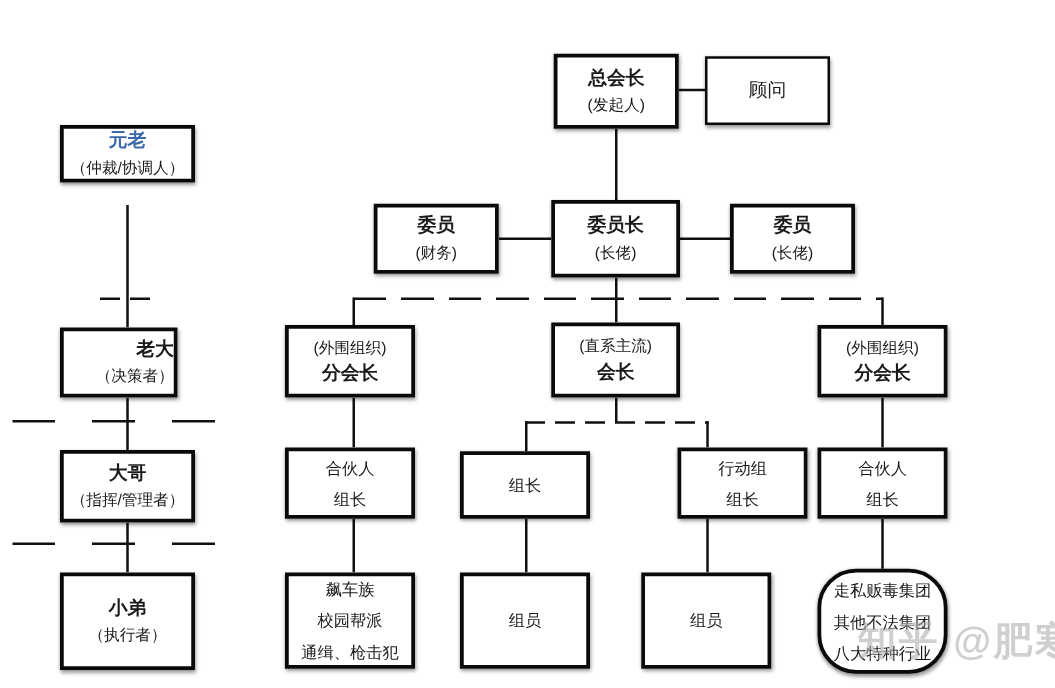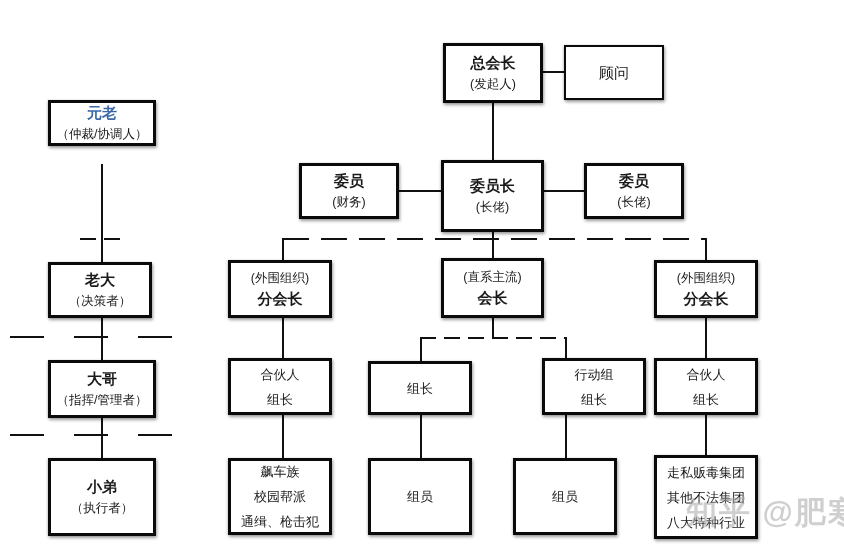--- a/index.html
+++ b/index.html
@@ -77,21 +77,21 @@
   <div class="ln v" style="left:565px;top:337px;height:21px;"></div>
   <div class="ln v" style="left:282px;top:415px;height:43px;"></div>
   <div class="ln v" style="left:420px;top:415px;height:43px;"></div>
   <div class="ln v" style="left:565px;top:415px;height:43px;"></div>
   <div class="ln v" style="left:705px;top:415px;height:40px;"></div>
 
   <div class="box" style="left:48px;top:100px;width:108px;height:46px;">
     <div class="t blue">元老</div>
     <div class="s">（仲裁/协调人）</div>
   </div>
-  <div class="box" style="left:48px;top:262px;width:104px;height:56px;">
+  <div class="box" style="left:48px;top:262px;width:94px;height:56px;align-items:flex-end;">
     <div class="t">老大</div>
     <div class="s">（决策者）</div>
   </div>
   <div class="box" style="left:48px;top:458px;width:108px;height:78px;">
     <div class="t">小弟</div>
     <div class="s">（执行者）</div>
   </div>
   <div class="box" style="left:48px;top:360px;width:108px;height:58px;">
     <div class="t">大哥</div>
     <div class="s">（指挥/管理者）</div>
@@ -102,21 +102,21 @@
     <div class="s">(发起人)</div>
   </div>
   <div class="box thin" style="left:564px;top:45px;width:100px;height:55px;">
     <div class="t reg">顾问</div>
   </div>
 
   <div class="box" style="left:299px;top:163px;width:100px;height:56px;">
     <div class="t">委员</div>
     <div class="s">(财务)</div>
   </div>
-  <div class="box" style="left:441px;top:160px;width:103px;height:72px;">
+  <div class="box" style="left:441px;top:160px;width:103px;height:62px;">
     <div class="t">委员长</div>
     <div class="s">(长佬)</div>
   </div>
   <div class="box" style="left:584px;top:163px;width:100px;height:56px;">
     <div class="t">委员</div>
     <div class="s">(长佬)</div>
   </div>
 
   <div class="box" style="left:228px;top:260px;width:104px;height:58px;">
     <div class="s">(外围组织)</div>
@@ -151,21 +151,21 @@
     <div class="m">飙车族</div>
     <div class="m">校园帮派</div>
     <div class="m">通缉、枪击犯</div>
   </div>
   <div class="box" style="left:368px;top:458px;width:104px;height:77px;">
     <div class="m">组员</div>
   </div>
   <div class="box" style="left:513px;top:458px;width:104px;height:77px;">
     <div class="m">组员</div>
   </div>
-  <div class="box" style="left:654px;top:455px;width:104px;height:84px;">
+  <div class="box" style="left:654px;top:455px;width:104px;height:84px;border-radius:31px;">
     <div class="m">走私贩毒集团</div>
     <div class="m">其他不法集团</div>
     <div class="m">八大特种行业</div>
   </div>
 
   <div class="watermark">知乎 @肥寒</div>
 
 </div>
 
 </body></html>

